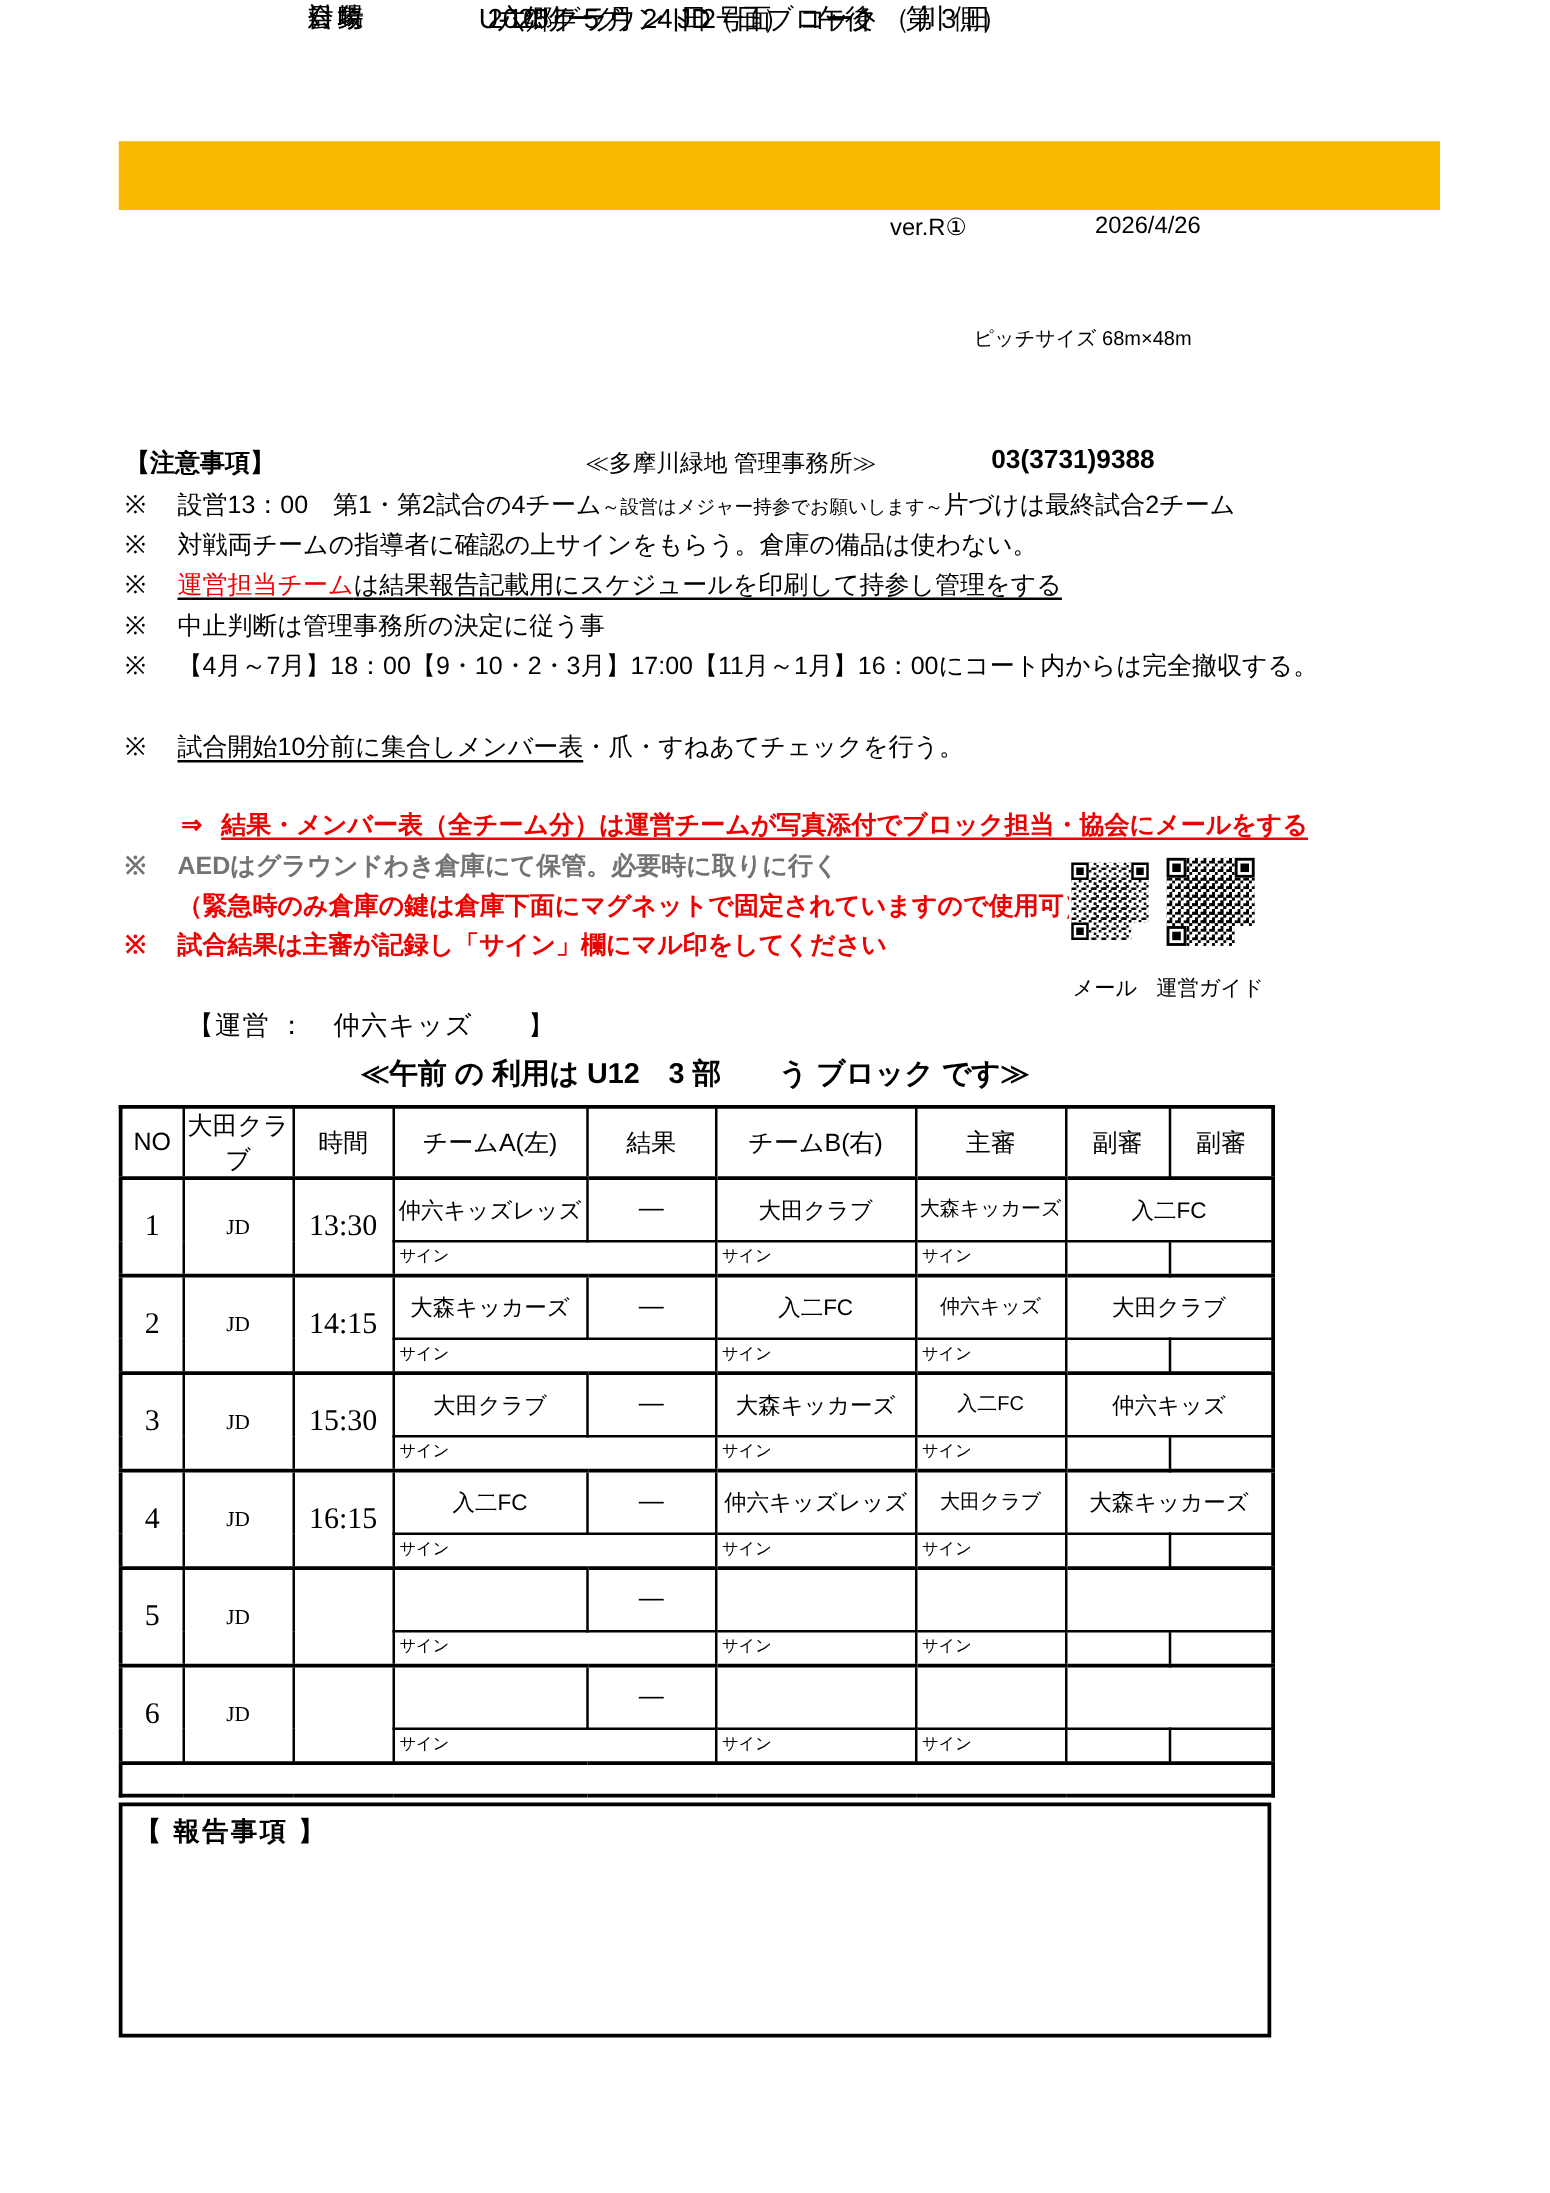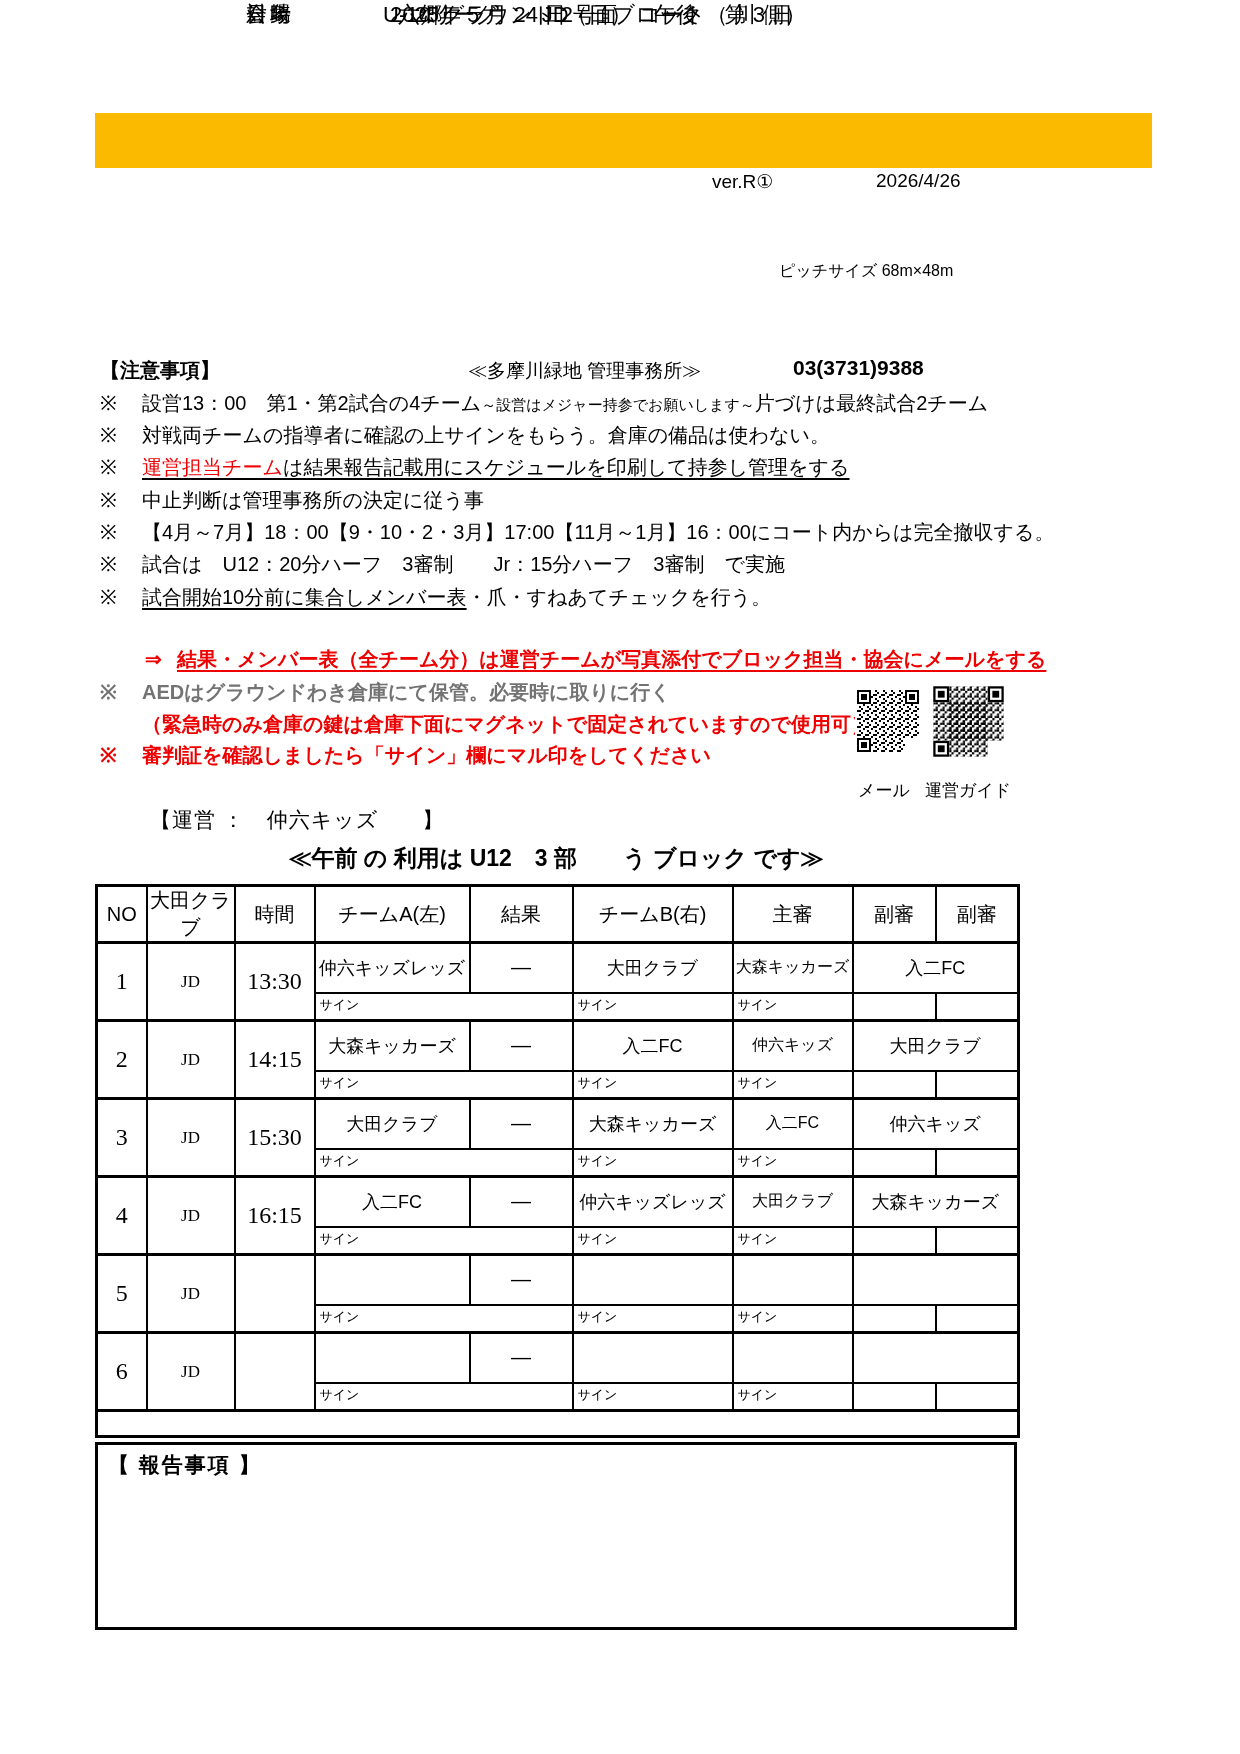--- a/index.html
+++ b/index.html
@@ -110,37 +110,34 @@
   </div>
   <div class="nl nl3">
     <span class="mk">※</span><span class="u"><span class="red">運営担当チーム</span><span>は結果報告記載用にスケジュールを印刷して持参し管理をする</span></span>
   </div>
   <div class="nl nl4">
     <span class="mk">※</span><span>中止判断は管理事務所の決定に従う事</span>
   </div>
   <div class="nl nl5">
     <span class="mk">※</span><span>【4月～7月】18：00【9・10・2・3月】17:00【11月～1月】16：00にコート内からは完全撤収する。</span>
   </div>
-  <div class="nl nl6">
-    <span class="mk">※</span><span>試合は　U12：20分ハーフ　3審制　　Jr：15分ハーフ　3審制　で実施</span>
-  </div>
   <div class="nl nl7">
     <span class="mk">※</span><span class="u">試合開始10分前に集合しメンバー表</span><span>・爪・すねあてチェックを行う。</span>
   </div>
   <div class="nl nl9 red bold">
     <span class="mk">⇒</span><span class="u">結果・メンバー表（全チーム分）は運営チームが写真添付でブロック担当・協会にメールをする</span>
   </div>
   <div class="nl nl10 blue bold">
     <span class="mk">※</span><span>AEDはグラウンドわき倉庫にて保管。必要時に取りに行く</span>
   </div>
   <div class="nl nl11 red bold">
     <span>（緊急時のみ倉庫の鍵は倉庫下面にマグネットで固定されていますので使用可）</span>
   </div>
   <div class="nl nl12 red bold">
-    <span class="mk">※</span><span>審判証を確認しましたら「サイン」欄にマル印をしてください</span>
+    <span class="mk">※</span><span>試合結果は主審が記録し「サイン」欄にマル印をしてください</span>
   </div>
 
   <div class="abs qr1">
     <svg class="qr" viewBox="0 0 33 33" xmlns="http://www.w3.org/2000/svg">
       <defs>
         <pattern id="qp1" width="4" height="4" patternUnits="userSpaceOnUse">
           <rect x="0" y="0" width="1" height="1"></rect>
             <rect x="2" y="1" width="1" height="1"></rect>
           <rect x="1" y="3" width="1" height="1"></rect>
             <rect x="3" y="2" width="1" height="1"></rect>

